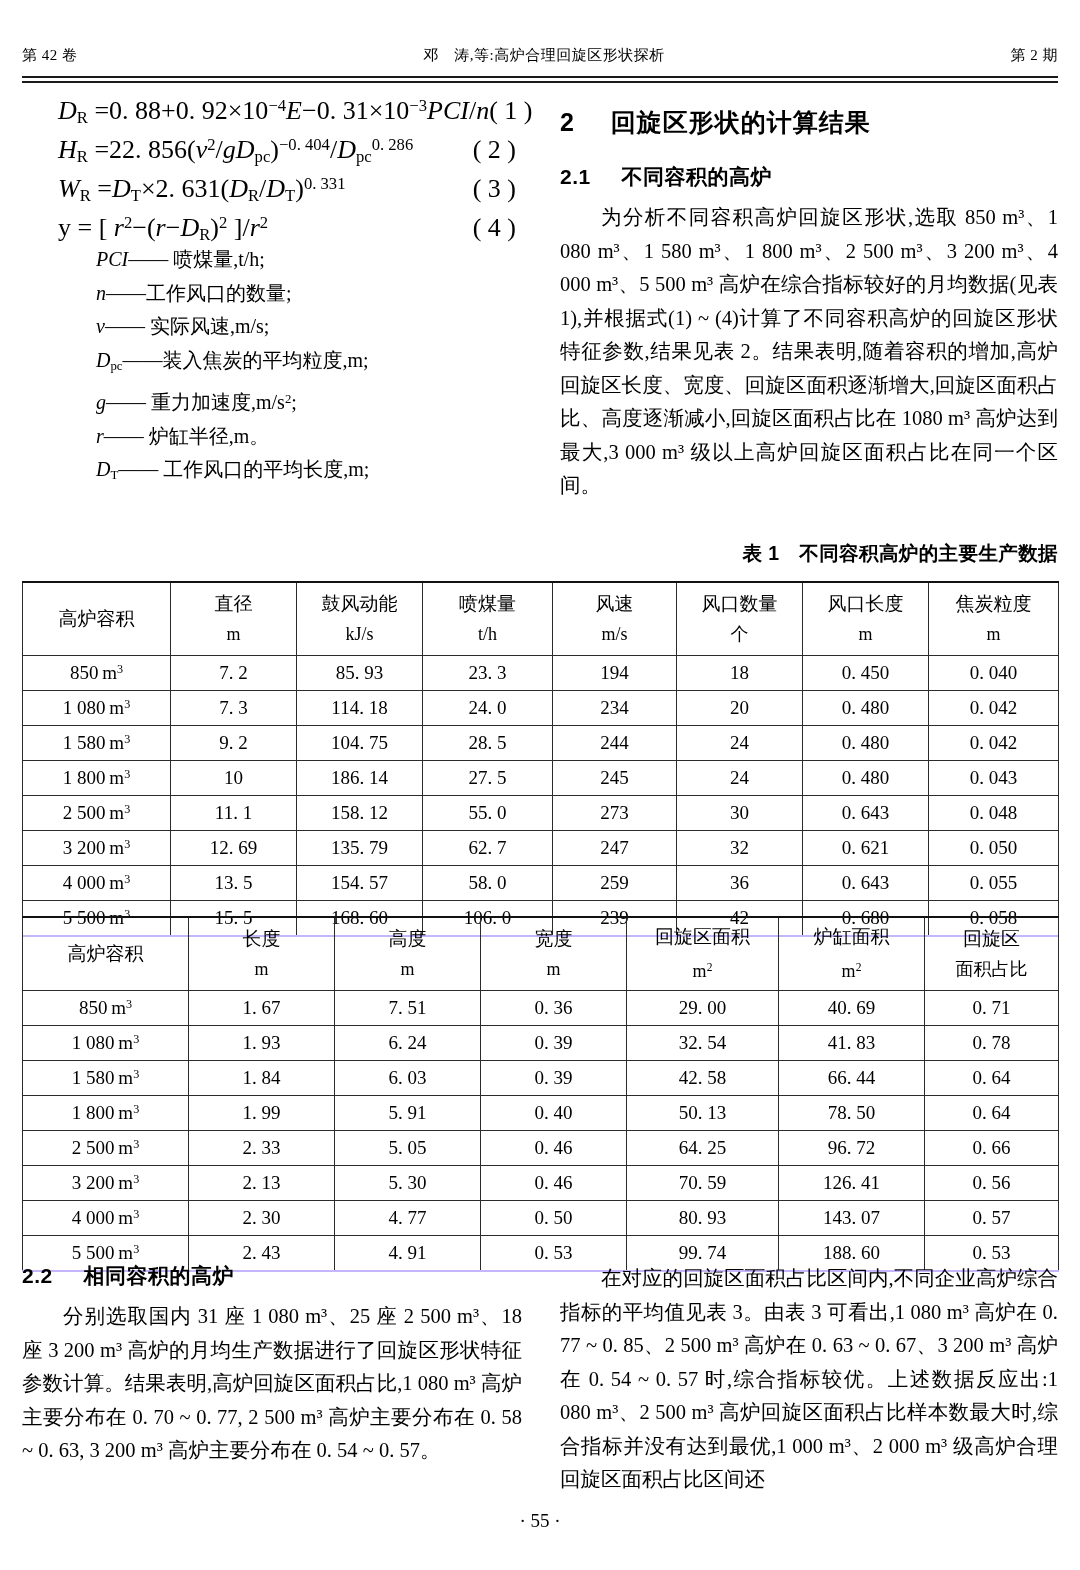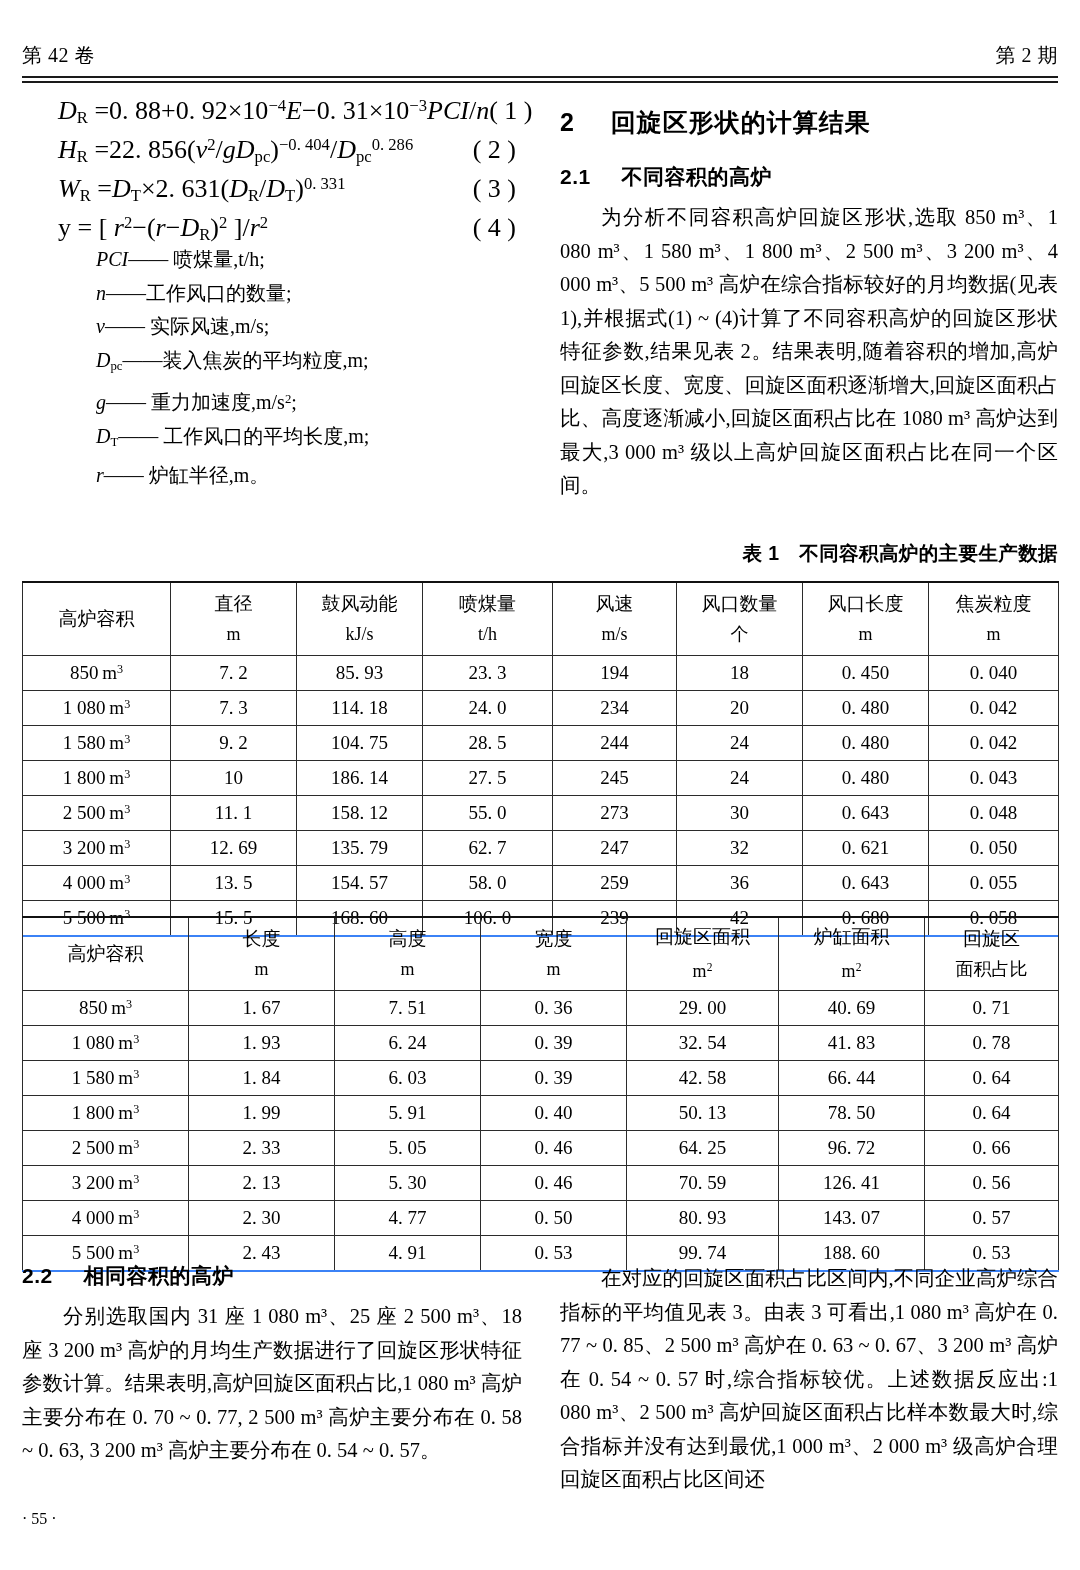--- a/index.html
+++ b/index.html
@@ -25,21 +25,21 @@
 
   
   .runhead {
     position: absolute;
     left: 22px; top: 38px;
     width: 1036px;
     height: 34px;
     display: flex;
     align-items: center;
     justify-content: space-between;
-    font-size: 20px;
+    font-size: 15px;
     letter-spacing: .5px;
   }
   .runhead .rh-center { flex: 1; text-align: center; }
   .rule-double {
     position: absolute;
     left: 22px;
     width: 1036px;
   }
   .rule-double .r1 { height: 2px; background: #1a1a1a; }
   .rule-double .r2 { height: 2px; background: #1a1a1a; margin-top: 3px; }
@@ -144,38 +144,39 @@
   table.data .hcell {
     display: flex;
     flex-direction: column;
     justify-content: center;
     align-items: center;
     height: 68px;
     line-height: 30px;
   }
   table.data .hcell .u { font-size: 18px; }
   .tbl-wrap { position: absolute; left: 22px; }
-  .tbl-wrap table.data { border-top: 2px solid #111; border-bottom: 2px solid #3b82f6; }
+  .tbl-wrap table.data { border-top: 2px solid #111; border-bottom: 2px solid #c4b5fd; }
 
   .foot {
     position: absolute;
     left: 22px; top: 1510px;
     width: 1036px;
-    text-align: left;
-    font-size: 16px;
+    text-align: center;
+    font-size: 19px;
     padding-right: 8px;
   }
 </style>
 </head>
 <body>
 
 <div class="page">
 
   <div class="runhead">
     <span>第 42 卷</span>
+    <span class="rh-center">邓　涛,等:高炉合理回旋区形状探析</span>
     <span>第 2 期</span>
   </div>
   <div class="rule-double" style="top:76px">
     <div class="r1"></div>
       <div class="r2"></div>
   </div>
 
   <div class="formulas">
     <div class="frow">
       <span class="fx"><i class="v">D</i><sub>R</sub> =0. 88+0. 92×10<sup>−4</sup><i class="v">E</i>−0. 31×10<sup>−3</sup><i class="v">PCI</i>/<i class="v">n</i></span>
@@ -205,24 +206,24 @@
     <div class="wl-row">
       <span class="lead"></span><span class="sym"><i class="v">v</i></span><span>——</span> <span>实际风速,m/s;</span>
     </div>
     <div class="wl-row">
       <span class="lead"></span><span class="sym"><i class="v">D</i><sub>pc</sub></span><span>——</span>装入焦炭的平均粒度,m;
     </div>
     <div class="wl-row">
       <span class="lead"></span><span class="sym"><i class="v">g</i></span><span>——</span> 重力加速度,m/s<sup>2</sup>;
     </div>
     <div class="wl-row">
+      <span class="lead"></span><span class="sym"><i class="v">r</i></span><span>——</span> <span>炉缸半径,m。</span>
+    </div>
+    <div class="wl-row">
       <span class="lead"></span><span class="sym"><i class="v">D</i><sub>T</sub></span><span>——</span> 工作风口的平均长度,m;
-    </div>
-    <div class="wl-row">
-      <span class="lead"></span><span class="sym"><i class="v">r</i></span><span>——</span> <span>炉缸半径,m。</span>
     </div>
   </div>
 
   <div class="col-right" style="top:106px">
     <div class="h1">
       <span>2</span>
       <span style="display:inline-block;width:20px"></span>
       <span>回旋区形状的计算结果</span>
     </div>
     <div class="h2" style="margin-top:24px">

